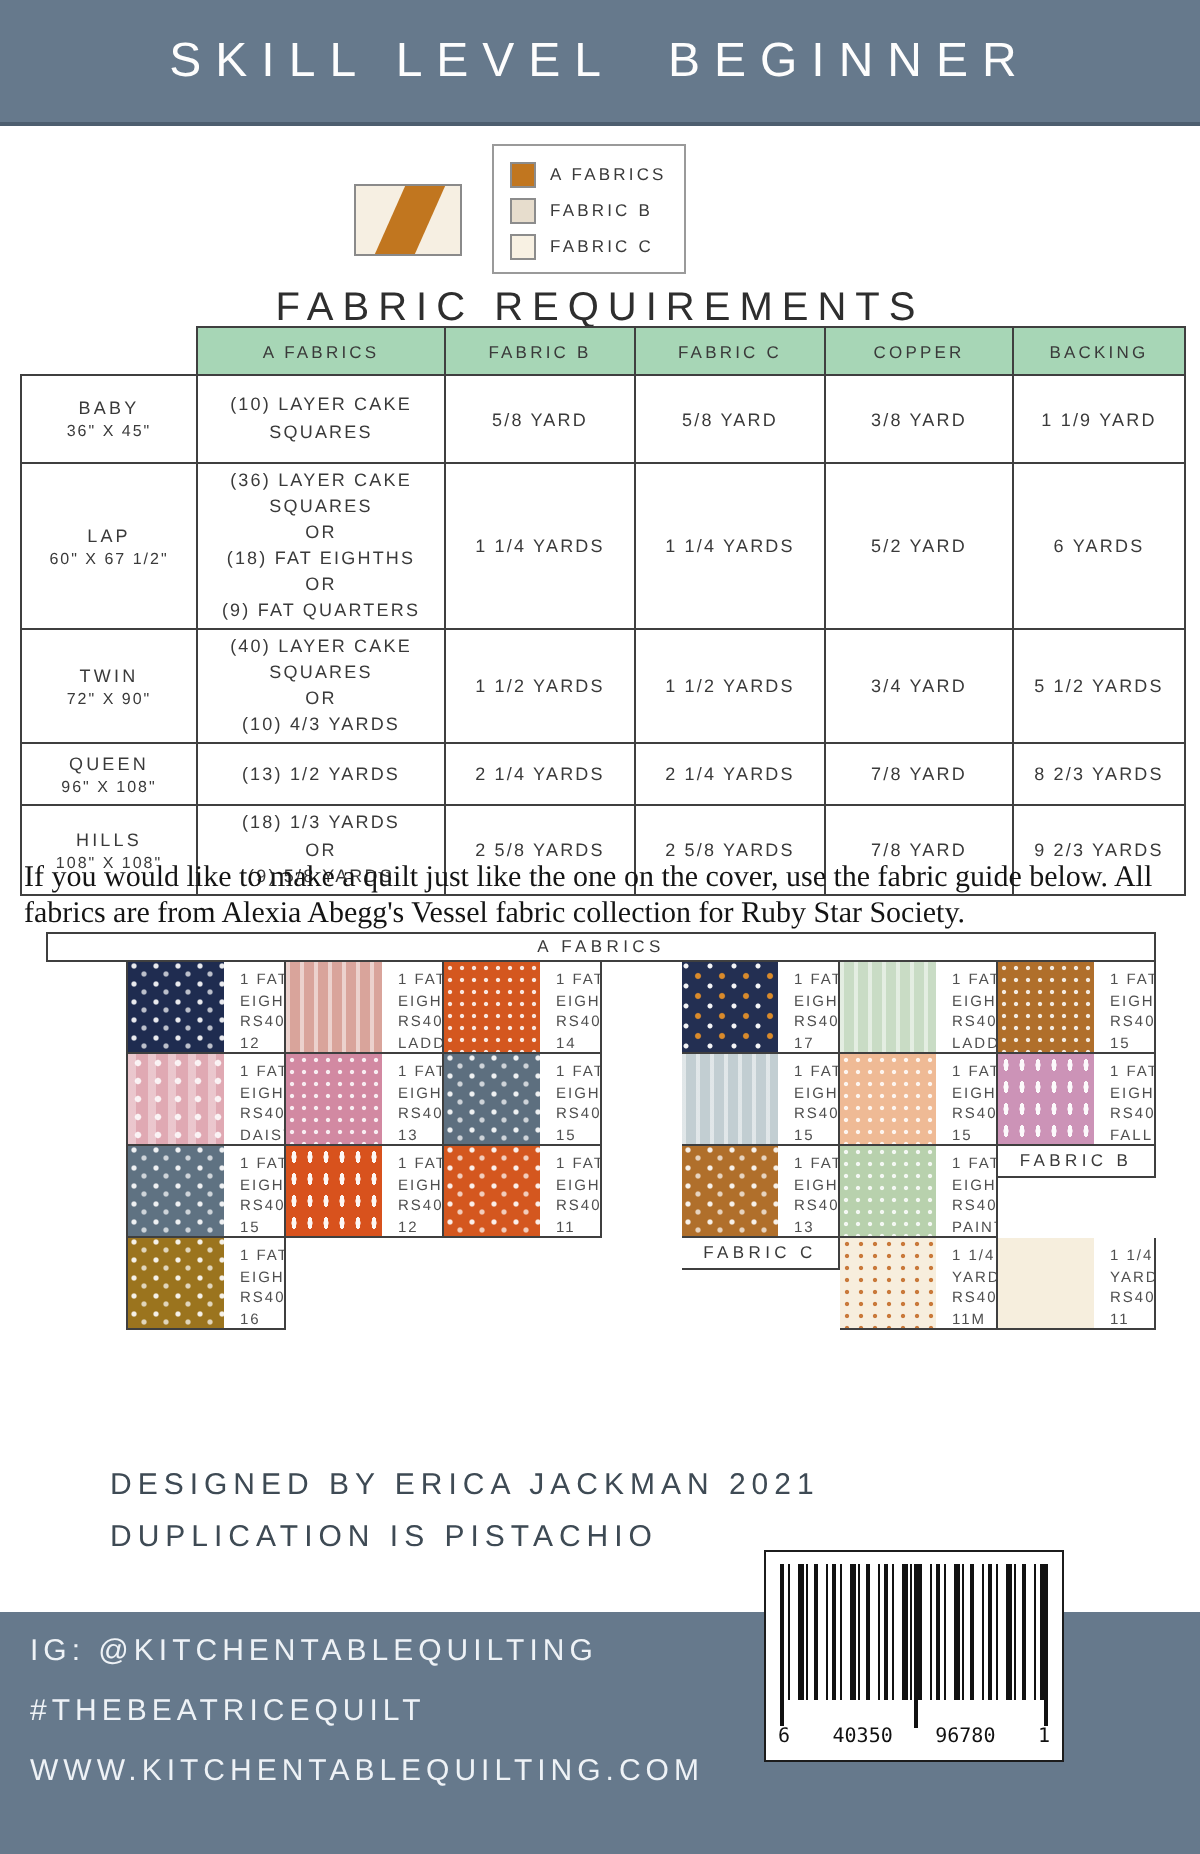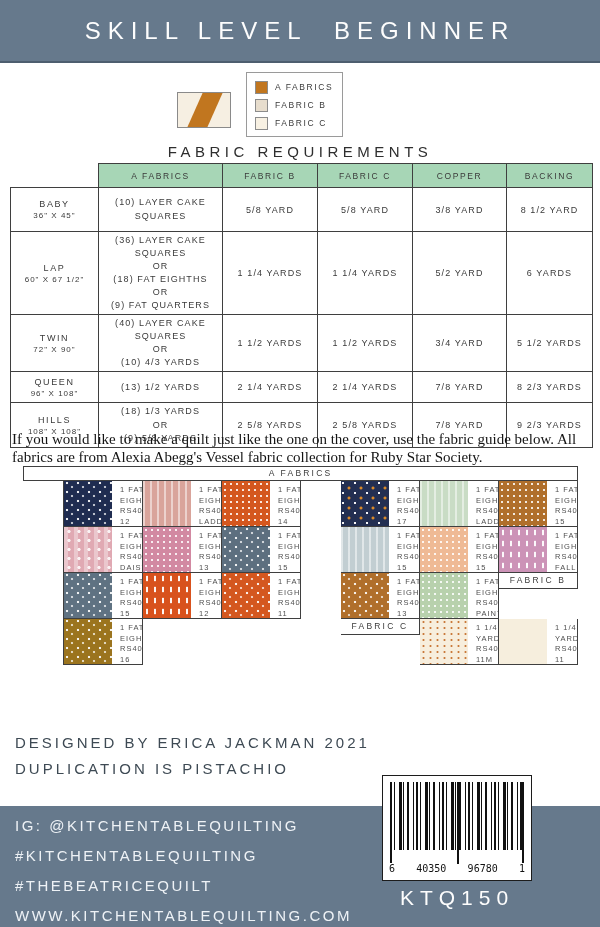--- a/index.html
+++ b/index.html
@@ -11,21 +11,21 @@
   .topband .title{width:100%;text-align:center;line-height:61px;color:#fdfdfd;font-size:24px;letter-spacing:7px;white-space:pre;border-radius:22px;}
 
   
   .block-icon{position:absolute;left:177px;top:92px;}
   .legend-box{position:absolute;left:246px;top:72px;width:97px;height:65px;border:1px solid #9a9a9a;background:#fff;box-sizing:border-box;padding:5px 0 0 8px;}
   .legend-item{display:flex;align-items:center;height:18px;}
   .legend-sw{width:13px;height:13px;border:1px solid #8c8c8c;box-sizing:border-box;margin-right:7px;}
   .legend-lb{font-size:8.5px;letter-spacing:1.6px;color:#3a3a3a;}
 
   
-  .req-title{position:absolute;top:143px;left:0;width:100%;text-align:center;font-size:15px;letter-spacing:4.5px;color:#2e2e2e;}
+  .req-title{position:absolute;top:143px;left:0;width:100%;text-align:center;font-size:20px;letter-spacing:4.5px;color:#2e2e2e;}
   table.req{position:absolute;top:163px;left:10px;width:582px;border-collapse:collapse;table-layout:fixed;font-size:9px;letter-spacing:1.1px;color:#3a3a3a;text-align:center;}
   table.req td,table.req th{border:1px solid #3f3f3f;padding:2px 2px;font-weight:normal;}
   table.req th{background:#a7d6b6;height:19px;font-size:8.5px;letter-spacing:1.6px;}
   table.req th.blank{border:none;background:#fff;}
   td.ml{white-space:pre-line;line-height:1.45;}
   tr.r1{height:44px;}tr.r2{height:76px;}tr.r3{height:55px;}tr.r4{height:31px;}tr.r5{height:36px;}
   .szname{display:block;letter-spacing:1.6px;}
   .szdims{display:block;font-size:8px;letter-spacing:1px;margin-top:2px;}
 
   
@@ -47,21 +47,21 @@
   [data-pattern="dots"]{background-image:radial-gradient(circle, rgba(255,255,255,.85) .8px, transparent 1.3px);background-size:6px 6px;}
   [data-pattern="dots-multi"]{background-image:radial-gradient(circle at 2px 2px, rgba(255,255,255,.95) 1px, transparent 1.5px),radial-gradient(circle at 8px 7px, #d98a2b 1.2px, transparent 1.8px);background-size:12px 10px;}
   [data-pattern="stripes"]{background-image:repeating-linear-gradient(90deg, rgba(255,255,255,.5) 0 2px, transparent 2px 7px);}
   [data-pattern="floral-stripes"]{background-image:repeating-linear-gradient(90deg, rgba(255,255,255,.35) 0 4px, transparent 4px 10px),radial-gradient(circle, rgba(255,255,255,.85) 1.3px, transparent 1.9px);background-size:auto,10px 9px;}
   [data-pattern="dashes"]{background-image:radial-gradient(2px 5px at 50% 50%, rgba(255,255,255,.95) 60%, transparent 66%);background-size:8px 11px;}
   [data-pattern="dots-copper"]{background-image:radial-gradient(circle, #c9793a .8px, transparent 1.3px);background-size:7px 6px;}
   [data-pattern="plain"]{background-image:none;}
 
   
   .credits{position:absolute;top:733px;left:15px;color:#3e4a54;}
-  .credit-line{font-size:15px;letter-spacing:3px;height:26px;line-height:20px;}
+  .credit-line{font-size:15px;letter-spacing:3px;height:26px;line-height:20px;margin-left:40px;}
 
   
   .bottomband{position:absolute;top:806px;left:0;right:0;bottom:0;background:#66798c;color:#eef2f6;padding:7px 0 0 15px;box-sizing:border-box;}
   .social-line{font-size:15px;letter-spacing:2.5px;height:30px;line-height:26px;}
 
   
   .barcode{position:absolute;left:382px;top:775px;width:150px;height:106px;background:#fff;border:1px solid #1c1c1c;box-sizing:border-box;}
   .bars{position:absolute;left:7px;right:7px;top:6px;height:68px;
     background:repeating-linear-gradient(90deg,#111 0 2px,#fff 2px 4px,#111 4px 5px,#fff 5px 9px,#111 9px 12px,#fff 12px 13px,#111 13px 14px,#fff 14px 17px,#111 17px 19px,#fff 19px 23px,#111 23px 24px,#fff 24px 26px);}
   .guard{position:absolute;top:6px;width:2px;height:82px;background:#111;}
@@ -125,21 +125,21 @@
     <tr class="r1">
       <td>
             <span class="szname">BABY</span>
             <span class="szdims">36" X 45"</span>
           </td>
       <td class="ml">(10) LAYER CAKE
 SQUARES</td>
       <td>5/8 YARD</td>
       <td>5/8 YARD</td>
       <td>3/8 YARD</td>
-      <td>8 1/2 YARD</td>
+      <td>1 1/9 YARD</td>
     </tr>
     <tr class="r2">
       <td>
             <span class="szname">LAP</span>
             <span class="szdims">60" X 67 1/2"</span>
           </td>
       <td class="ml">(36) LAYER CAKE
 SQUARES
 OR
 (18) FAT EIGHTHS
@@ -348,32 +348,30 @@
     </div>
   </div>
 
   <div class="credits">
     <div class="credit-line">DESIGNED BY ERICA JACKMAN 2021</div>
     <div class="credit-line">DUPLICATION IS PISTACHIO</div>
   </div>
 
   <div class="bottomband">
     <div class="social-line">IG: @KITCHENTABLEQUILTING</div>
-    <div class="social-line">#KITCHENTABLEQUILTING</div>
     <div class="social-line">#THEBEATRICEQUILT</div>
     <div class="social-line">WWW.KITCHENTABLEQUILTING.COM</div>
   </div>
 
   <div class="barcode">
     <div class="bars"></div>
     <div class="guard g1"></div>
     <div class="guard g2"></div>
     <div class="guard g3"></div>
     <div class="bar-digits">
       <span>6</span>
       <span>40350</span>
       <span>96780</span>
       <span>1</span>
     </div>
   </div>
-  <div class="sku">KTQ150</div>
 
 </div>
 
 </body></html>

